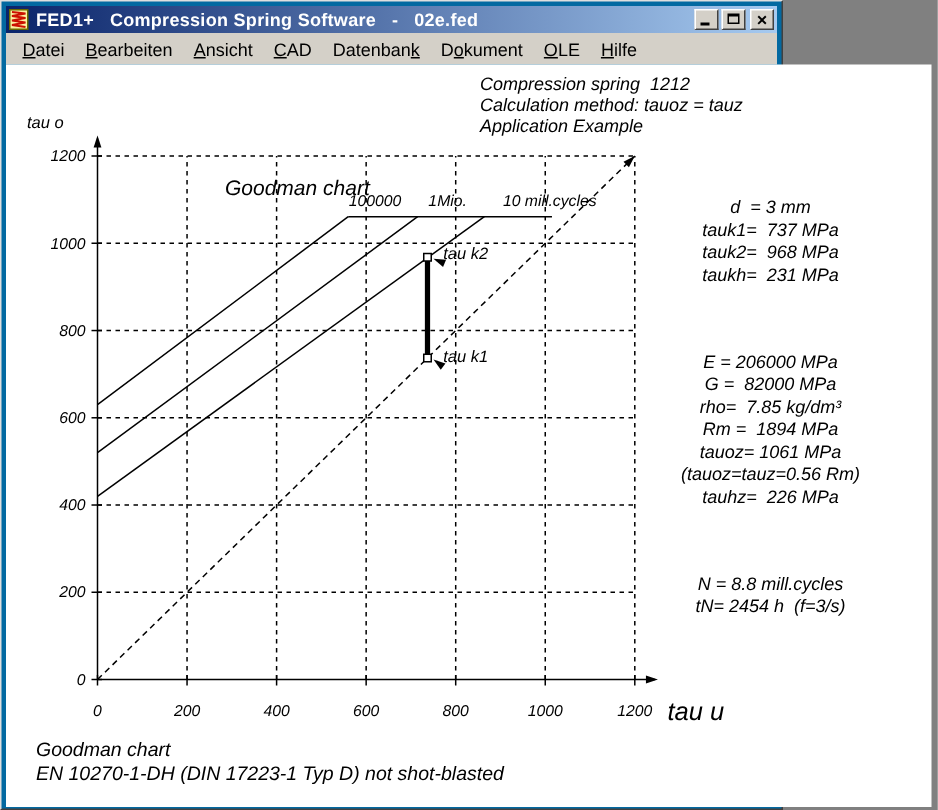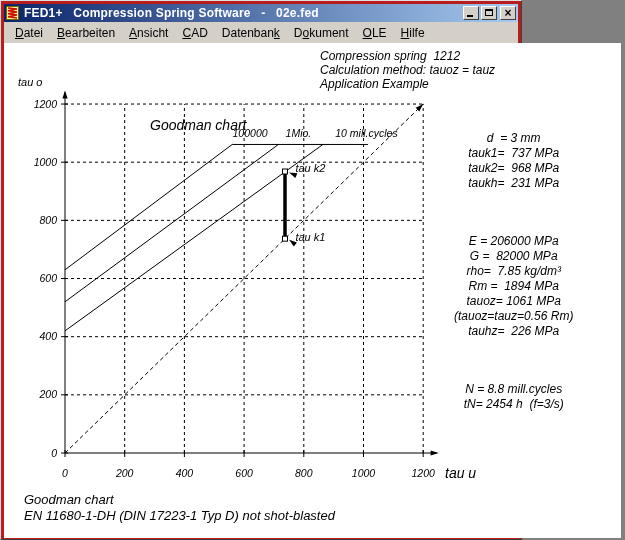--- a/index.html
+++ b/index.html
@@ -1,19 +1,19 @@
 <!DOCTYPE html>
 <html><head>
 <meta charset="utf-8">
 <style>
   html,body{margin:0;padding:0;background:#808080;}
   *{box-sizing:border-box;}
   .window{
     position:relative;width:522px;height:540px;
-    background:#b91c1c;
+    background:#0369a1;
     border-top:1px solid #dfdfdf;border-left:1px solid #dfdfdf;
     border-right:1px solid #404040;border-bottom:1px solid #404040;
     padding:3px;
     font-family:"Liberation Sans",sans-serif;
   }
   .titlebar{
     height:18px;display:flex;align-items:center;
     padding:0 2px;color:#fff;font-size:12px;font-weight:bold;
     overflow:hidden;
   }
@@ -36,21 +36,21 @@
   }
   .menu-item{padding:2px 7px;white-space:pre;cursor:default;}
   .client{
     position:relative;width:617px;height:495px;background:#fff;overflow:hidden;
     color:#000;
   }
   .chart-svg{position:absolute;left:0;top:0;}
   .abs{position:absolute;white-space:pre;font-style:italic;}
   .chart-title{left:146px;top:74px;font-size:14px;}
   .y-axis-label{left:14px;top:21px;font-size:11px;margin-top:12px;}
-  .x-axis-label{left:441px;top:422px;font-size:14px;}
+  .x-axis-label{left:441px;top:422px;font-size:17px;}
   .top-annotations{left:316px;top:6px;font-size:12px;line-height:14px;}
   .param-panel{left:450px;top:58px;font-size:12px;line-height:15px;text-align:center;}
   .param-group{margin-bottom:13px;}
   .bottom-notes{left:20px;top:449px;font-size:13px;line-height:16px;}
 </style>
 </head>
 <body>
 
 <div class="window">
 
@@ -177,16 +177,16 @@
     <div class="abs x-axis-label">tau u</div>
 
     <div class="abs top-annotations"><div>Compression spring  1212</div><div>Calculation method: tauoz = tauz</div><div>Application Example</div></div>
 
     <div class="abs param-panel">
       <div class="param-group"><div>d  = 3 mm</div><div>tauk1=  737 MPa</div><div>tauk2=  968 MPa</div><div>taukh=  231 MPa</div></div>
       <div class="param-group"><div>E = 206000 MPa</div><div>G =  82000 MPa</div><div>rho=  7.85 kg/dm³</div><div>Rm =  1894 MPa</div><div>tauoz= 1061 MPa</div><div>(tauoz=tauz=0.56 Rm)</div><div>tauhz=  226 MPa</div></div>
       <div class="param-group"><div>N = 8.8 mill.cycles</div><div>tN= 2454 h  (f=3/s)</div></div>
     </div>
 
-    <div class="abs bottom-notes"><div>Goodman chart</div><div>EN 11680-1-DH (DIN 17223-1 Typ D) not shot-blasted</div></div>
+    <div class="abs bottom-notes"><div>Goodman chart</div><div>EN 10270-1-DH (DIN 17223-1 Typ D) not shot-blasted</div></div>
   </div>
 
 </div>
 
 </body></html>

